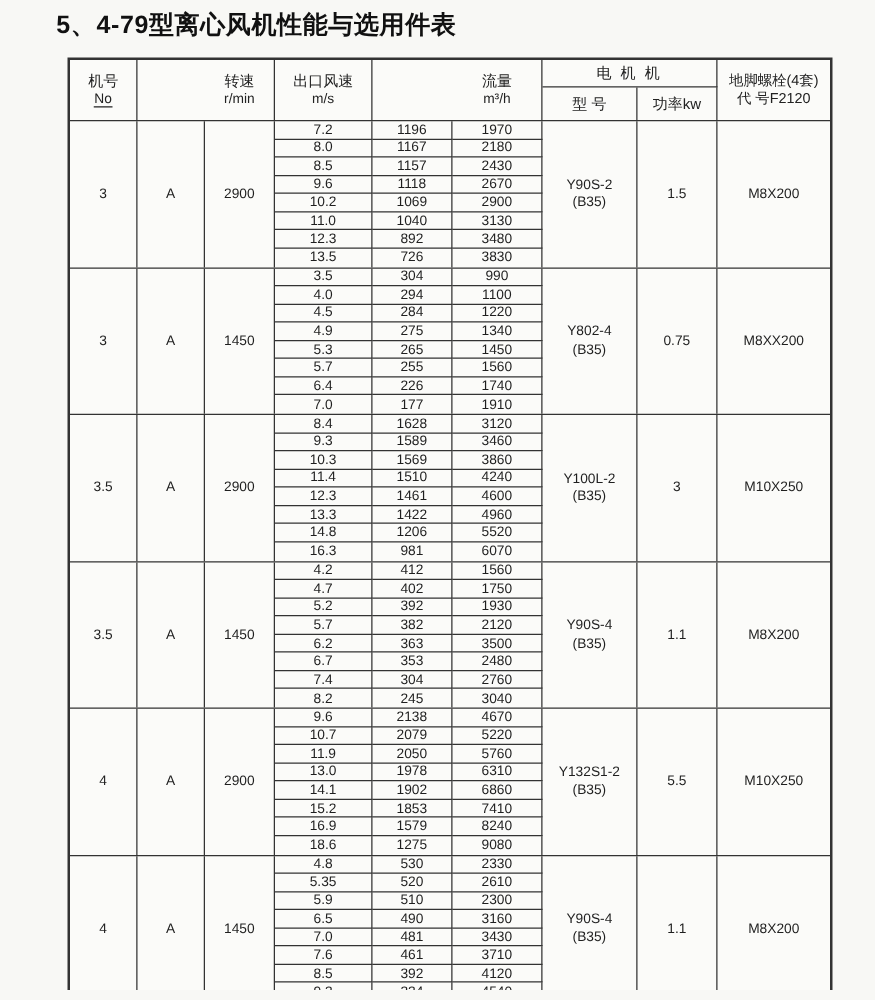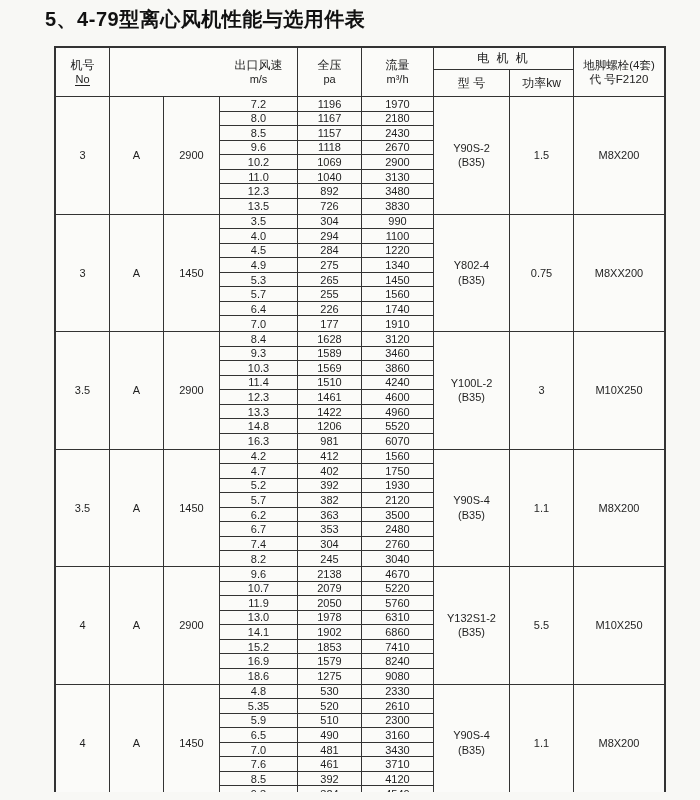--- a/index.html
+++ b/index.html
@@ -81,27 +81,27 @@
 
   <h1 class="title">5、4-79型离心风机性能与选用件表</h1>
 
   <div class="fan-table">
 
     <div class="thead">
       <div class="th span2 c1">
         <span>机号</span>
         <span class="u unit">No</span>
       </div>
+      <div class="th span2 c3">
+        <span>转速</span>
+        <span class="unit">r/min</span>
+      </div>
       <div class="th span2 c4">
         <span>出口风速</span>
         <span class="unit">m/s</span>
-      </div>
-      <div class="th span2 c5">
-        <span>全压</span>
-        <span class="unit">pa</span>
       </div>
       <div class="th span2 c6">
         <span>流量</span>
         <span class="unit">m³/h</span>
       </div>
       <div class="th motor-top">电 机 机</div>
       <div class="th motor-sub c7">型 号</div>
       <div class="th motor-sub c8">功率kw</div>
       <div class="th span2 c9 colend bolt-head">
         <span>地脚螺栓(4套)</span>

